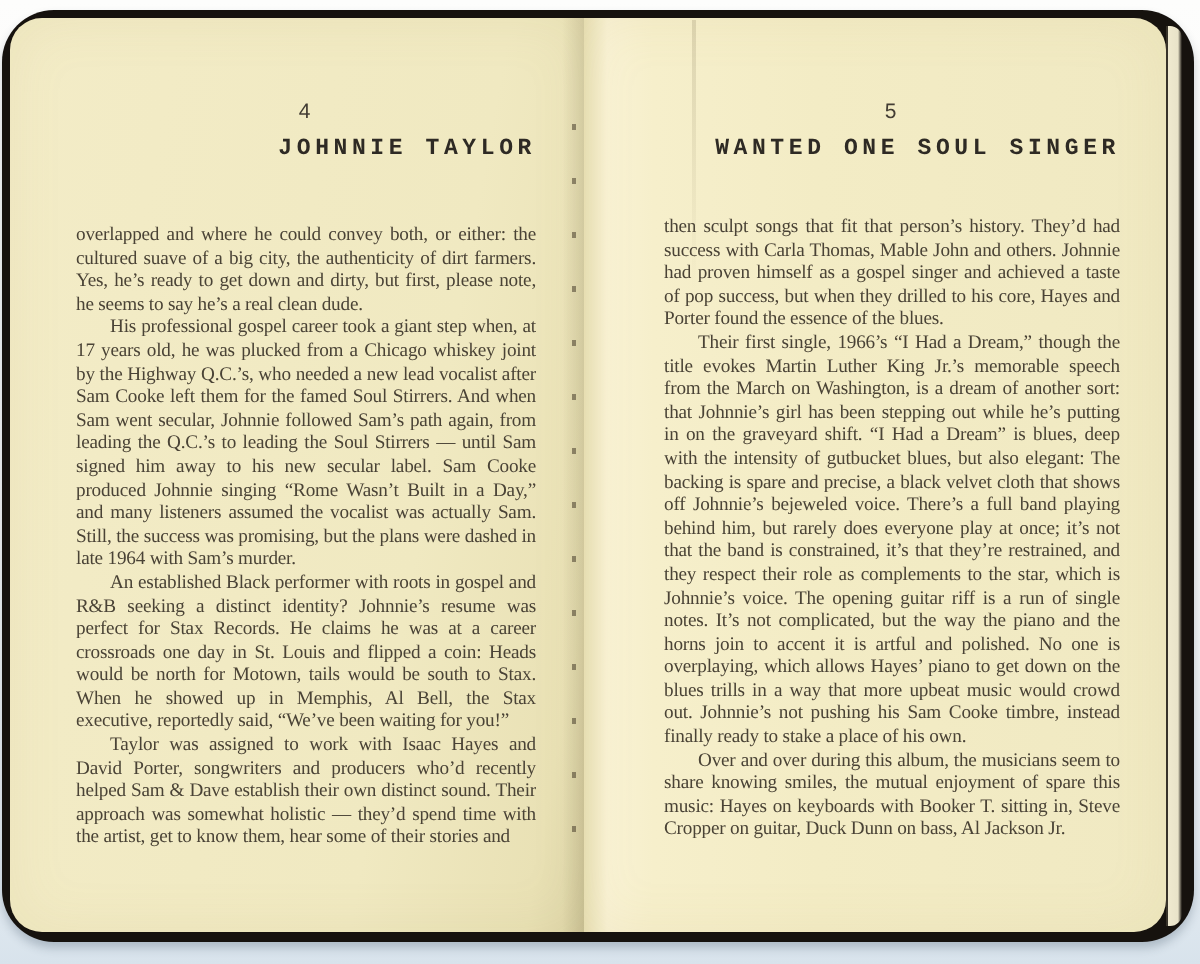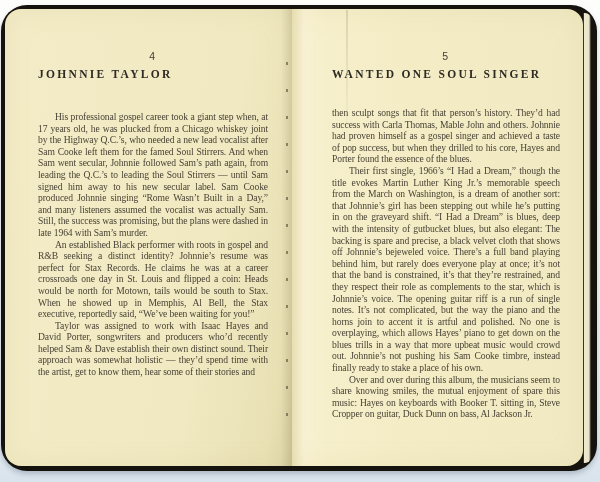--- a/index.html
+++ b/index.html
@@ -32,22 +32,22 @@
   .page-inner { position:absolute; inset:0; }
   .page-left  .page-inner { padding:0 24px 0 33px; }
   .page-right .page-inner { padding:0 23px 0 40px; }
 
   .pgnum {
     padding-top:41px; text-align:center;
     font-family:"Liberation Sans", sans-serif; font-size:10.5px;
     letter-spacing:1.5px; color:#433d34;
   }
   .pghead {
-    margin-top:6px; text-align:left;
-    font-family:Liberation Serif, serif; font-size:11.5px; font-weight:bold;
+    margin-top:6px; text-align:right;
+    font-family:Liberation Mono, monospace; font-size:11.5px; font-weight:bold;
     letter-spacing:2.3px; color:#2e2a24; white-space:nowrap;
   }
 
   .bodytext {
     font-family:"Liberation Serif", serif;
     font-size:9.6px; line-height:11.6px; letter-spacing:-0.1px;
     text-align:justify; color:#4a4336;
   }
   .page-left  .bodytext { margin-top:31px; }
   .page-right .bodytext { margin-top:27px; }
@@ -83,20 +83,21 @@
 
 <div class="scene">
 
   <div class="cover"></div>
 
   <div class="page page-left">
     <div class="page-inner">
       <div class="pgnum">4</div>
       <div class="pghead">JOHNNIE TAYLOR</div>
       <div class="bodytext">
+        <p class="para">overlapped and where he could convey both, or either: the cultured suave of a big city, the authenticity of dirt farmers. Yes, he’s ready to get down and dirty, but first, please note, he seems to say he’s a real clean dude.</p>
         <p class="para indent">His professional gospel career took a giant step when, at 17 years old, he was plucked from a Chicago whiskey joint by the Highway Q.C.’s, who needed a new lead vocalist after Sam Cooke left them for the famed Soul Stirrers. And when Sam went secular, Johnnie followed Sam’s path again, from leading the Q.C.’s to leading the Soul Stirrers — until Sam signed him away to his new secular label. Sam Cooke produced Johnnie singing “Rome Wasn’t Built in a Day,” and many listeners assumed the vocalist was actually Sam. Still, the success was promising, but the plans were dashed in late 1964 with Sam’s murder.</p>
         <p class="para indent">An established Black performer with roots in gospel and R&amp;B seeking a distinct identity? Johnnie’s resume was perfect for Stax Records. He claims he was at a career crossroads one day in St. Louis and flipped a coin: Heads would be north for Motown, tails would be south to Stax. When he showed up in Memphis, Al Bell, the Stax executive, reportedly said, “We’ve been waiting for you!”</p>
         <p class="para indent">Taylor was assigned to work with Isaac Hayes and David Porter, songwriters and producers who’d recently helped Sam &amp; Dave establish their own distinct sound. Their approach was somewhat holistic — they’d spend time with the artist, get to know them, hear some of their stories and</p>
       </div>
     </div>
   </div>
 
   <div class="page page-right">
     <div class="page-inner">
       <div class="pgnum">5</div>

